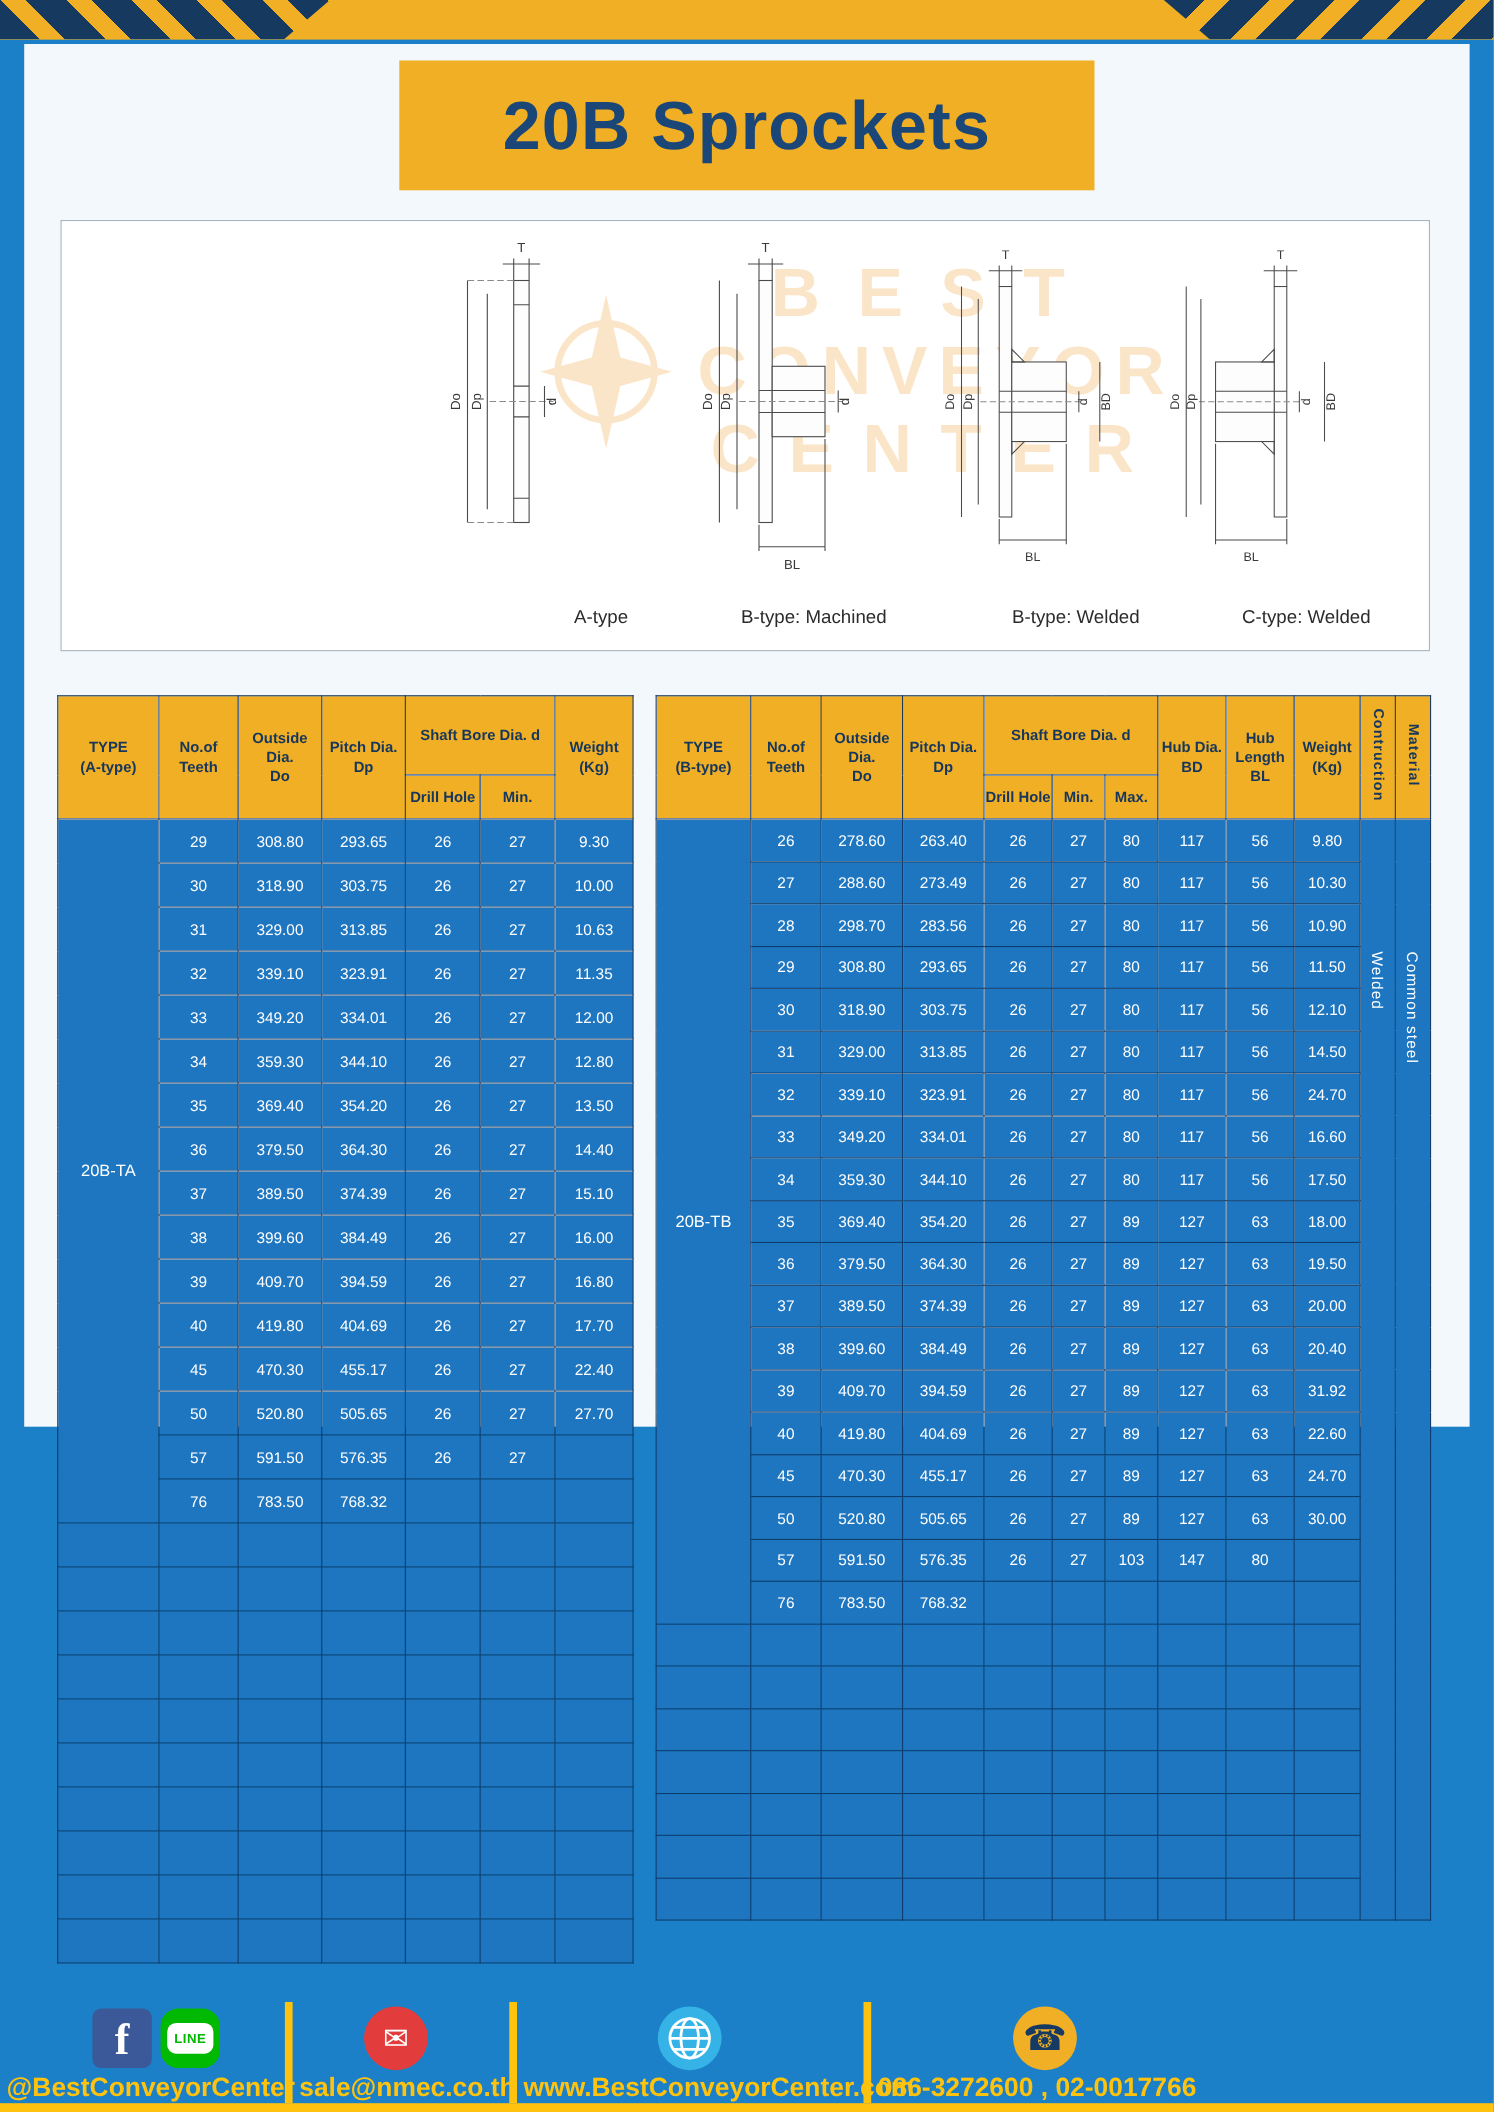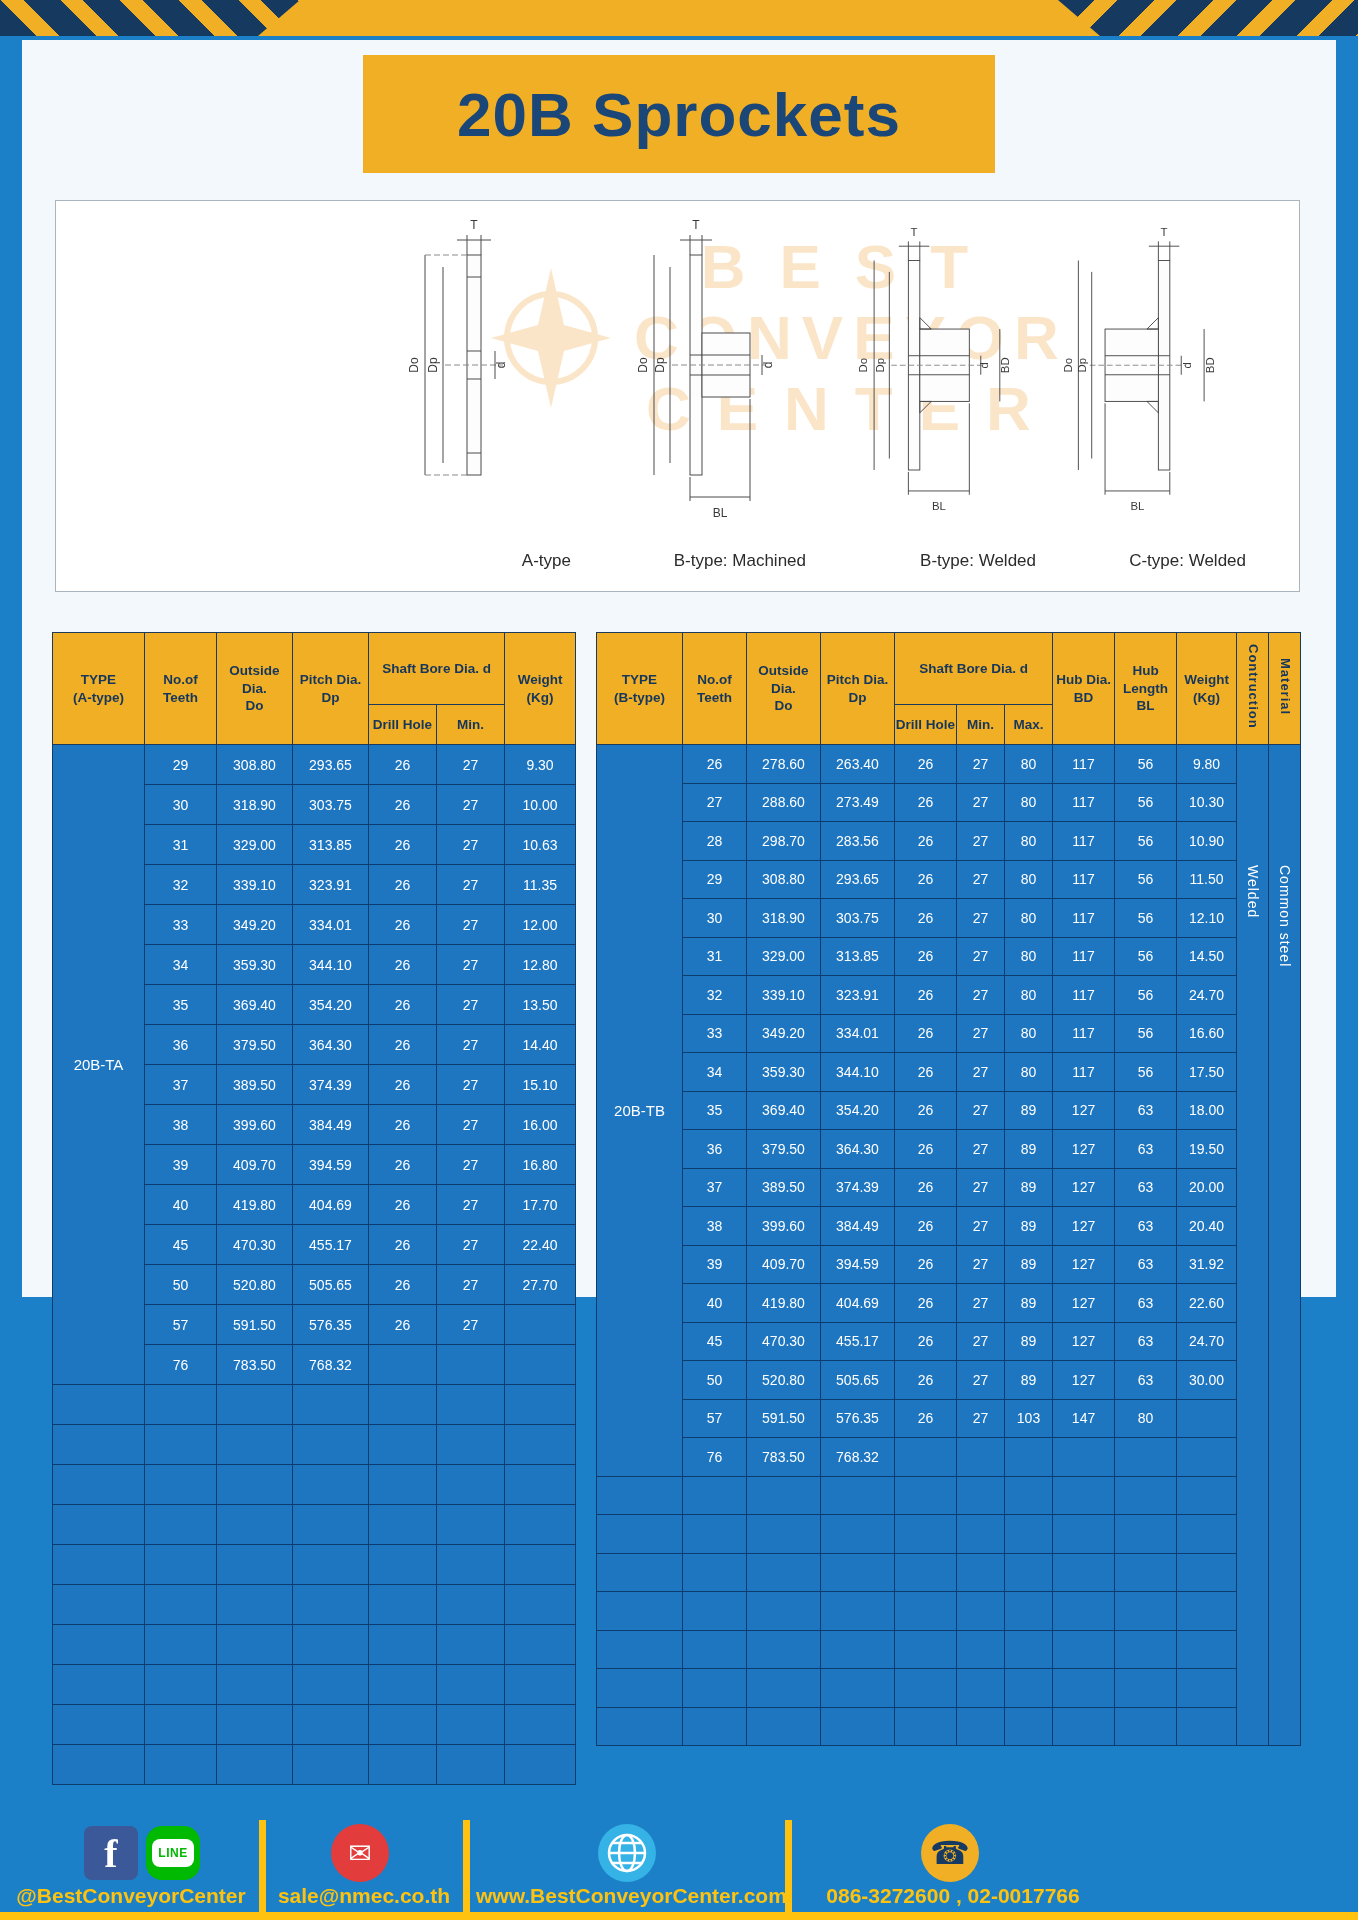--- a/index.html
+++ b/index.html
@@ -64,22 +64,22 @@
   #table-b tbody tr { height:38.5px; }
   .type-cell { font-size:15px; }
   .vtext { display:inline-block; writing-mode:vertical-rl; text-orientation:mixed; letter-spacing:1px; }
   th .vtext { font-size:13px; }
   td.vcell { vertical-align:top; padding-top:120px; font-size:14px; }
 
   
   .footer { position:absolute; left:0; top:1812px; width:1358px; height:108px; }
   .footer-sep { position:absolute; top:8px; width:7px; height:92px; background:#ffc20e; }
   .bottom-strip { position:absolute; left:0; bottom:0; width:1358px; height:8px; background:#ffc20e; }
-  .f-text { position:absolute; top:72px; font-size:21px; font-weight:bold; color:#ffc20e;
-            text-align:center; white-space:nowrap; }
+  .f-text { position:absolute; top:72px; font-size:24px; font-weight:bold; color:#ffc20e;
+            text-align:left; white-space:nowrap; }
   .icon-sq { position:absolute; top:14px; width:54px; height:54px; border-radius:8px;
              display:flex; align-items:center; justify-content:center; }
   .fb { background:#3b5998; color:#ffffff; font-size:40px; font-weight:bold; font-family:"Liberation Serif",serif; }
   .line-badge { background:#00b900; border-radius:16px; }
   .line-inner { background:#ffffff; border-radius:8px; width:42px; height:28px;
                 display:flex; align-items:center; justify-content:center;
                 color:#00b900; font-size:12px; font-weight:bold; letter-spacing:0.5px; }
   .icon-circle { position:absolute; top:12px; width:58px; height:58px; border-radius:50%;
                  display:flex; align-items:center; justify-content:center; }
   .mail { background:#e23c3c; color:#ffffff; font-size:28px; }

